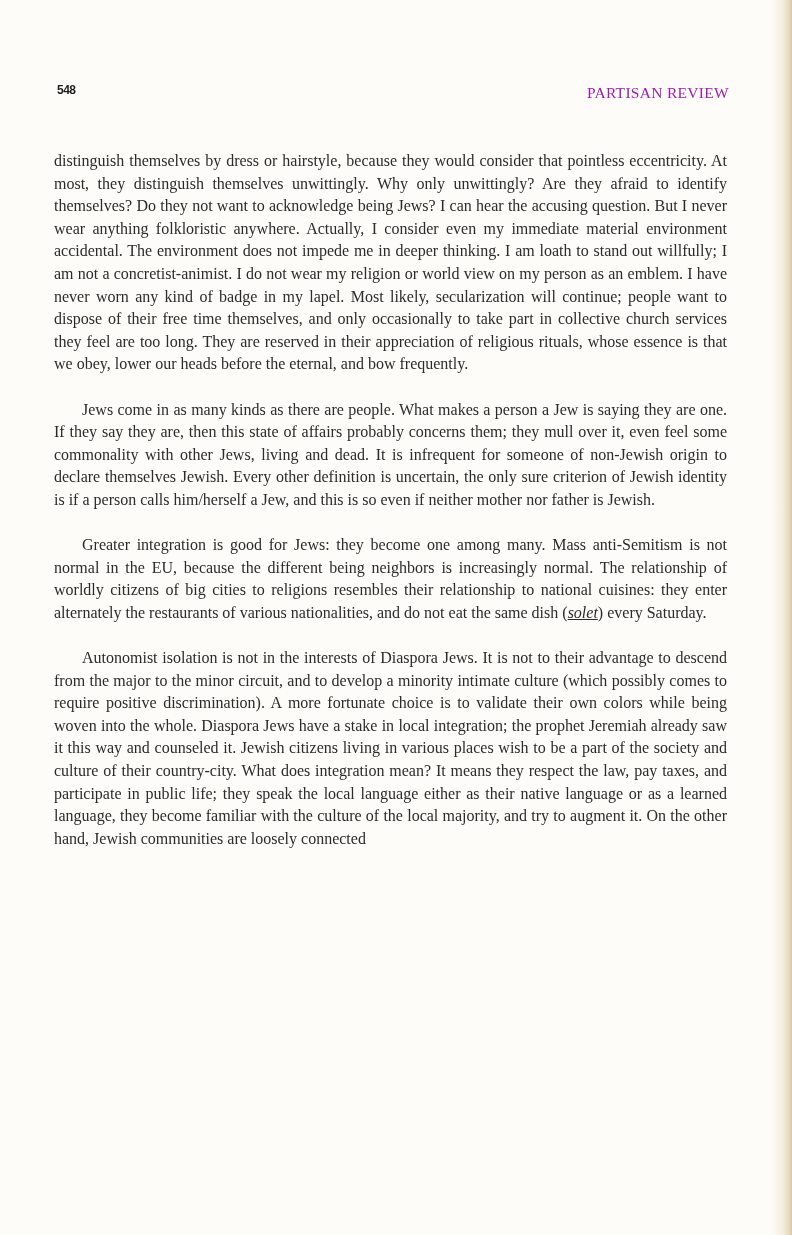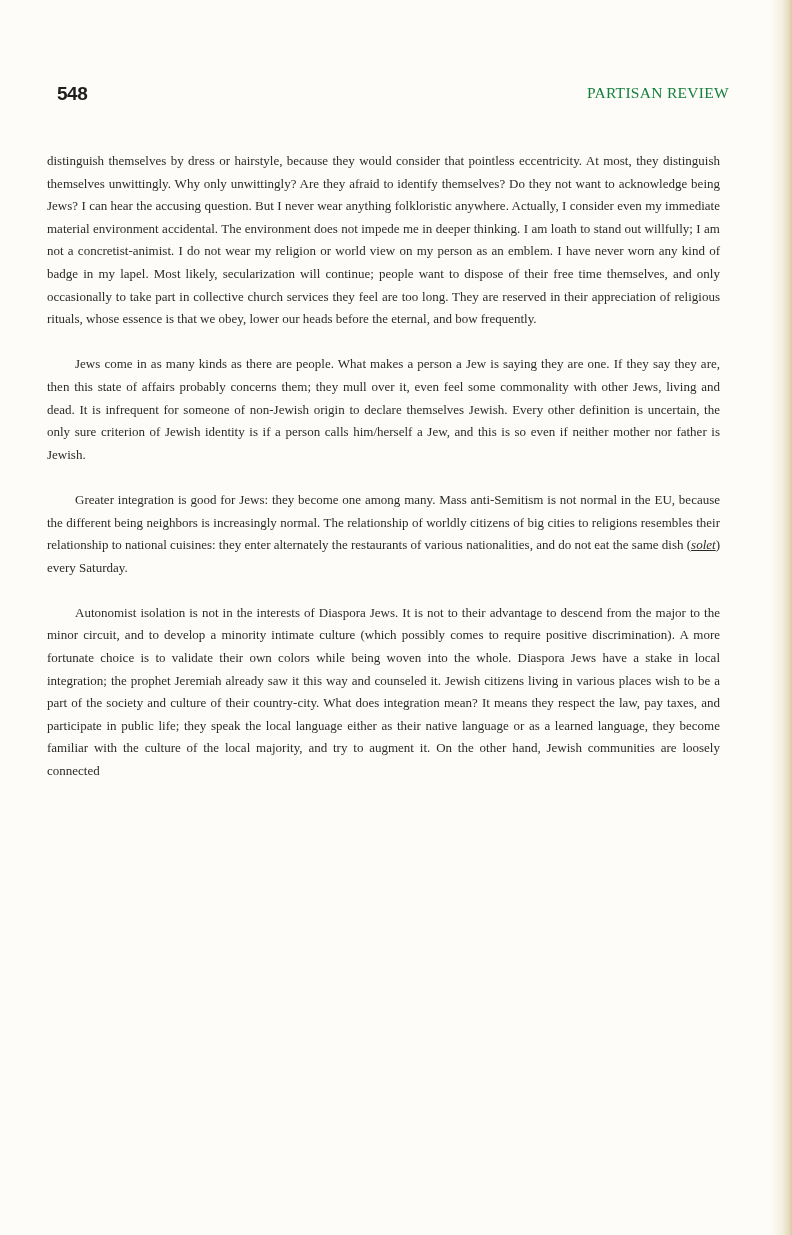--- a/index.html
+++ b/index.html
@@ -28,41 +28,41 @@
       left: 57px;
       width: 672px;
       height: 24px;
     }
     .page-number {
       position: absolute;
       left: 0;
       top: 0;
       font-family: "Liberation Sans", sans-serif;
       font-weight: bold;
-      font-size: 19px;
+      font-size: 12px;
       letter-spacing: -0.5px;
       color: #1e1e1e;
     }
     .running-head {
       position: absolute;
       right: 0;
       top: 1px;
       font-family: "Liberation Serif", serif;
       font-size: 15.5px;
       letter-spacing: 0.3px;
-      color: #15803d;
+      color: #a21caf;
       margin-left: 48px;
     }
     .body-text {
       position: absolute;
       top: 150px;
-      left: 47px;
+      left: 54px;
       width: 673px;
       font-family: "Liberation Serif", serif;
-      font-size: 13px;
+      font-size: 16px;
       line-height: 22.6px;
       text-align: justify;
       color: #2b2b2b;
     }
     .para {
       margin: 0 0 22.6px 0;
       text-indent: 0;
     }
     .para.indent {
       text-indent: 28px;

